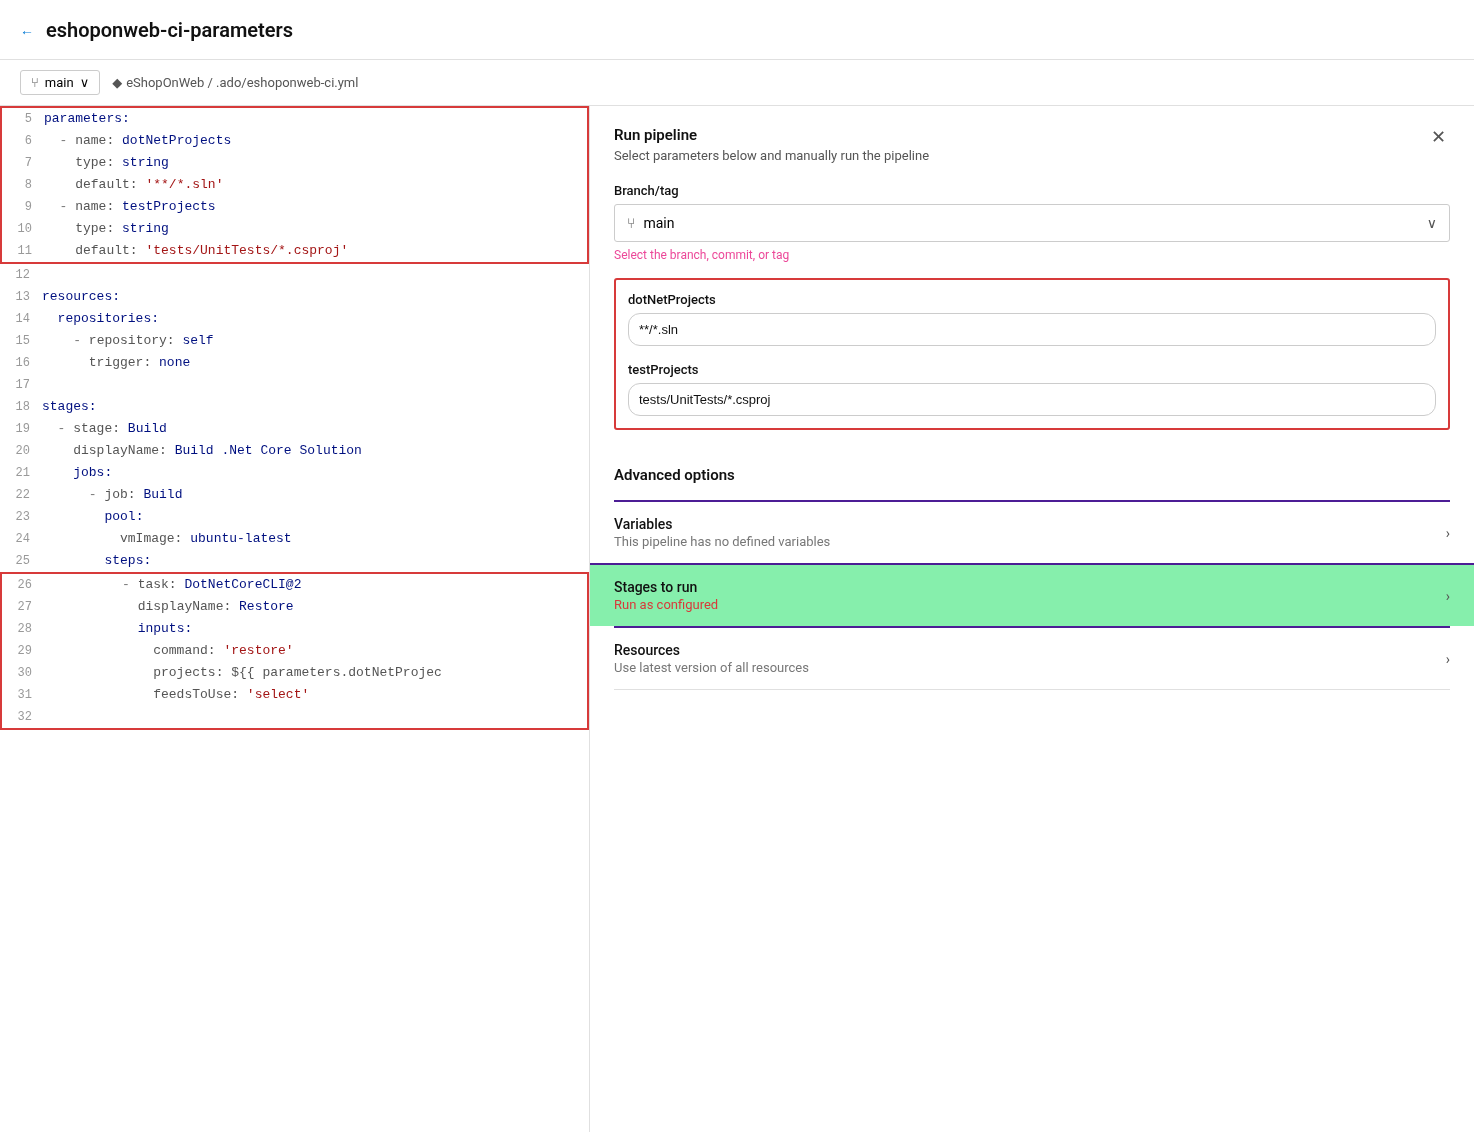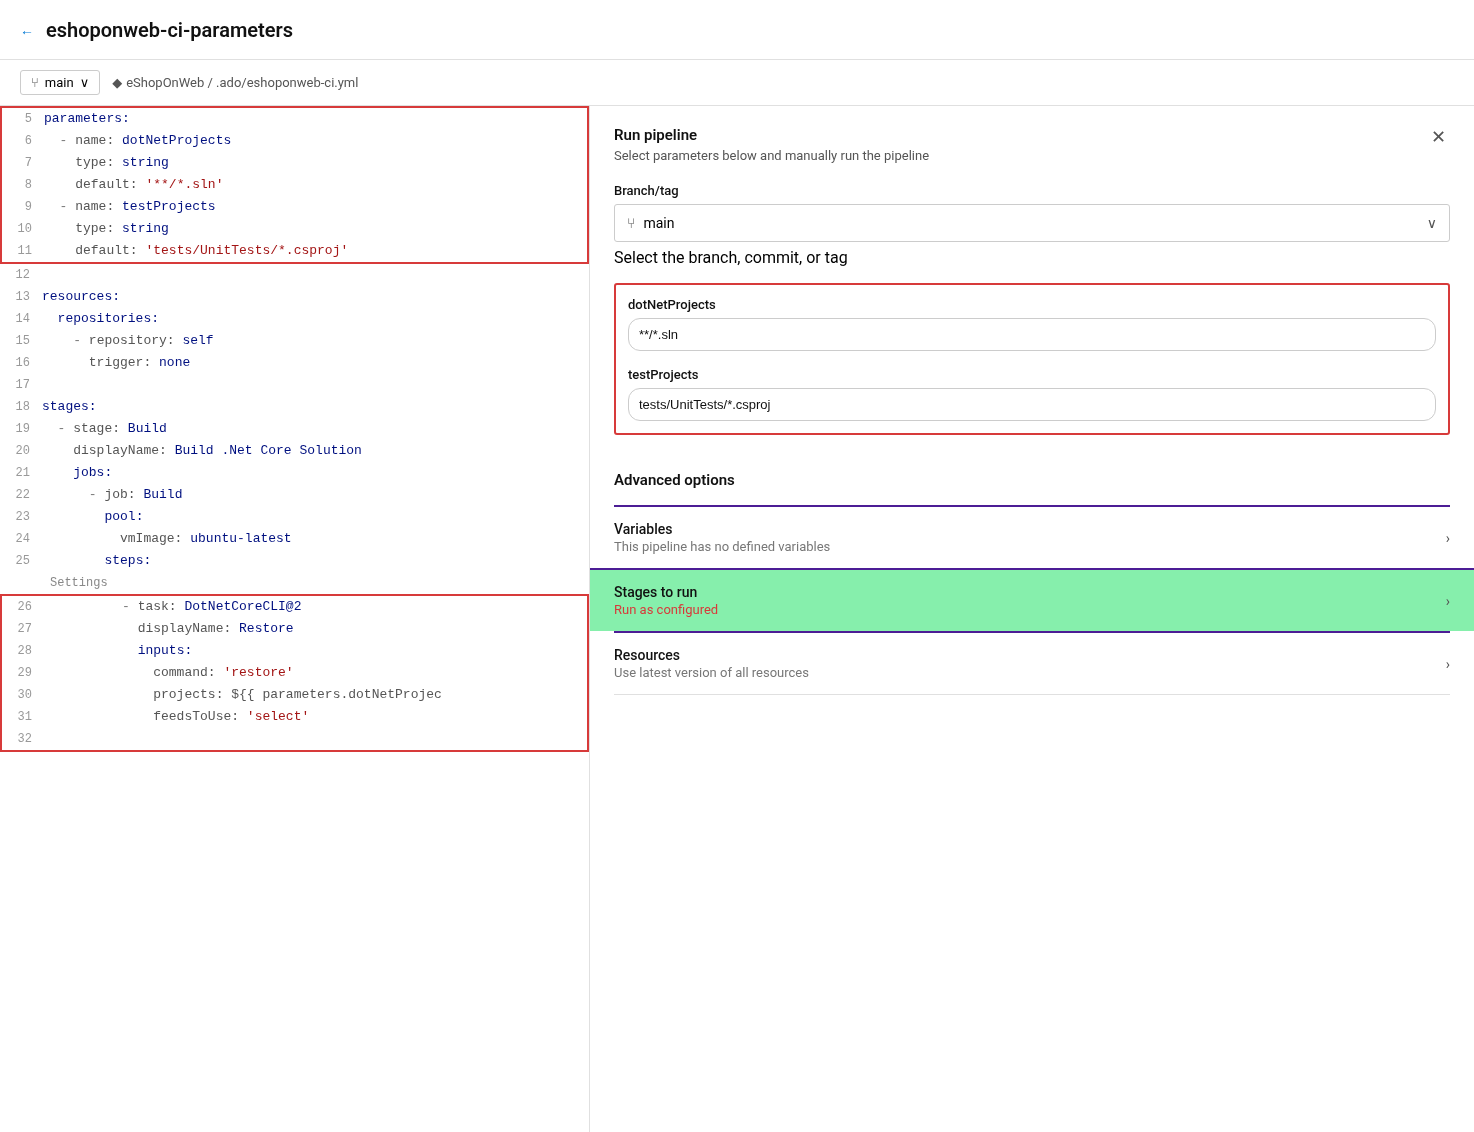--- a/index.html
+++ b/index.html
@@ -171,22 +171,22 @@
       background: #fff;
       margin-bottom: 6px;
       justify-content: space-between;
     }
     .branch-dropdown-left {
       display: flex;
       align-items: center;
       gap: 8px;
     }
     .branch-hint {
-      font-size: 16px;
-      color: #000000;
+      font-size: 12px;
+      color: #ec4899;
       margin-bottom: 16px;
     }
 
     .dotnet-section {
       border: 2px solid #d73a3a;
       border-radius: 3px;
       padding: 12px;
       margin-bottom: 16px;
     }
 
@@ -359,23 +359,20 @@
     <div class="code-line">
       <span class="line-num">24</span>
       <span class="line-content">          <span style="color:#555">vmImage: </span><span class="prop">ubuntu-latest</span></span>
     </div>
 
     <div class="code-line">
       <span class="line-num">25</span>
       <span class="line-content">        <span class="prop">steps:</span></span>
     </div>
 
-    <div class="settings-label">
-      <span>Settings</span>
-    </div>
 
     <div style="border: 2px solid #d73a3a; margin: 0;">
 
       <div class="code-line">
         <span class="line-num">26</span>
         <span class="line-content">          <span style="color:#777">- </span><span style="color:#555">task: </span><span class="prop">DotNetCoreCLI@2</span></span>
       </div>
 
       <div class="code-line">
         <span class="line-num">27</span>

